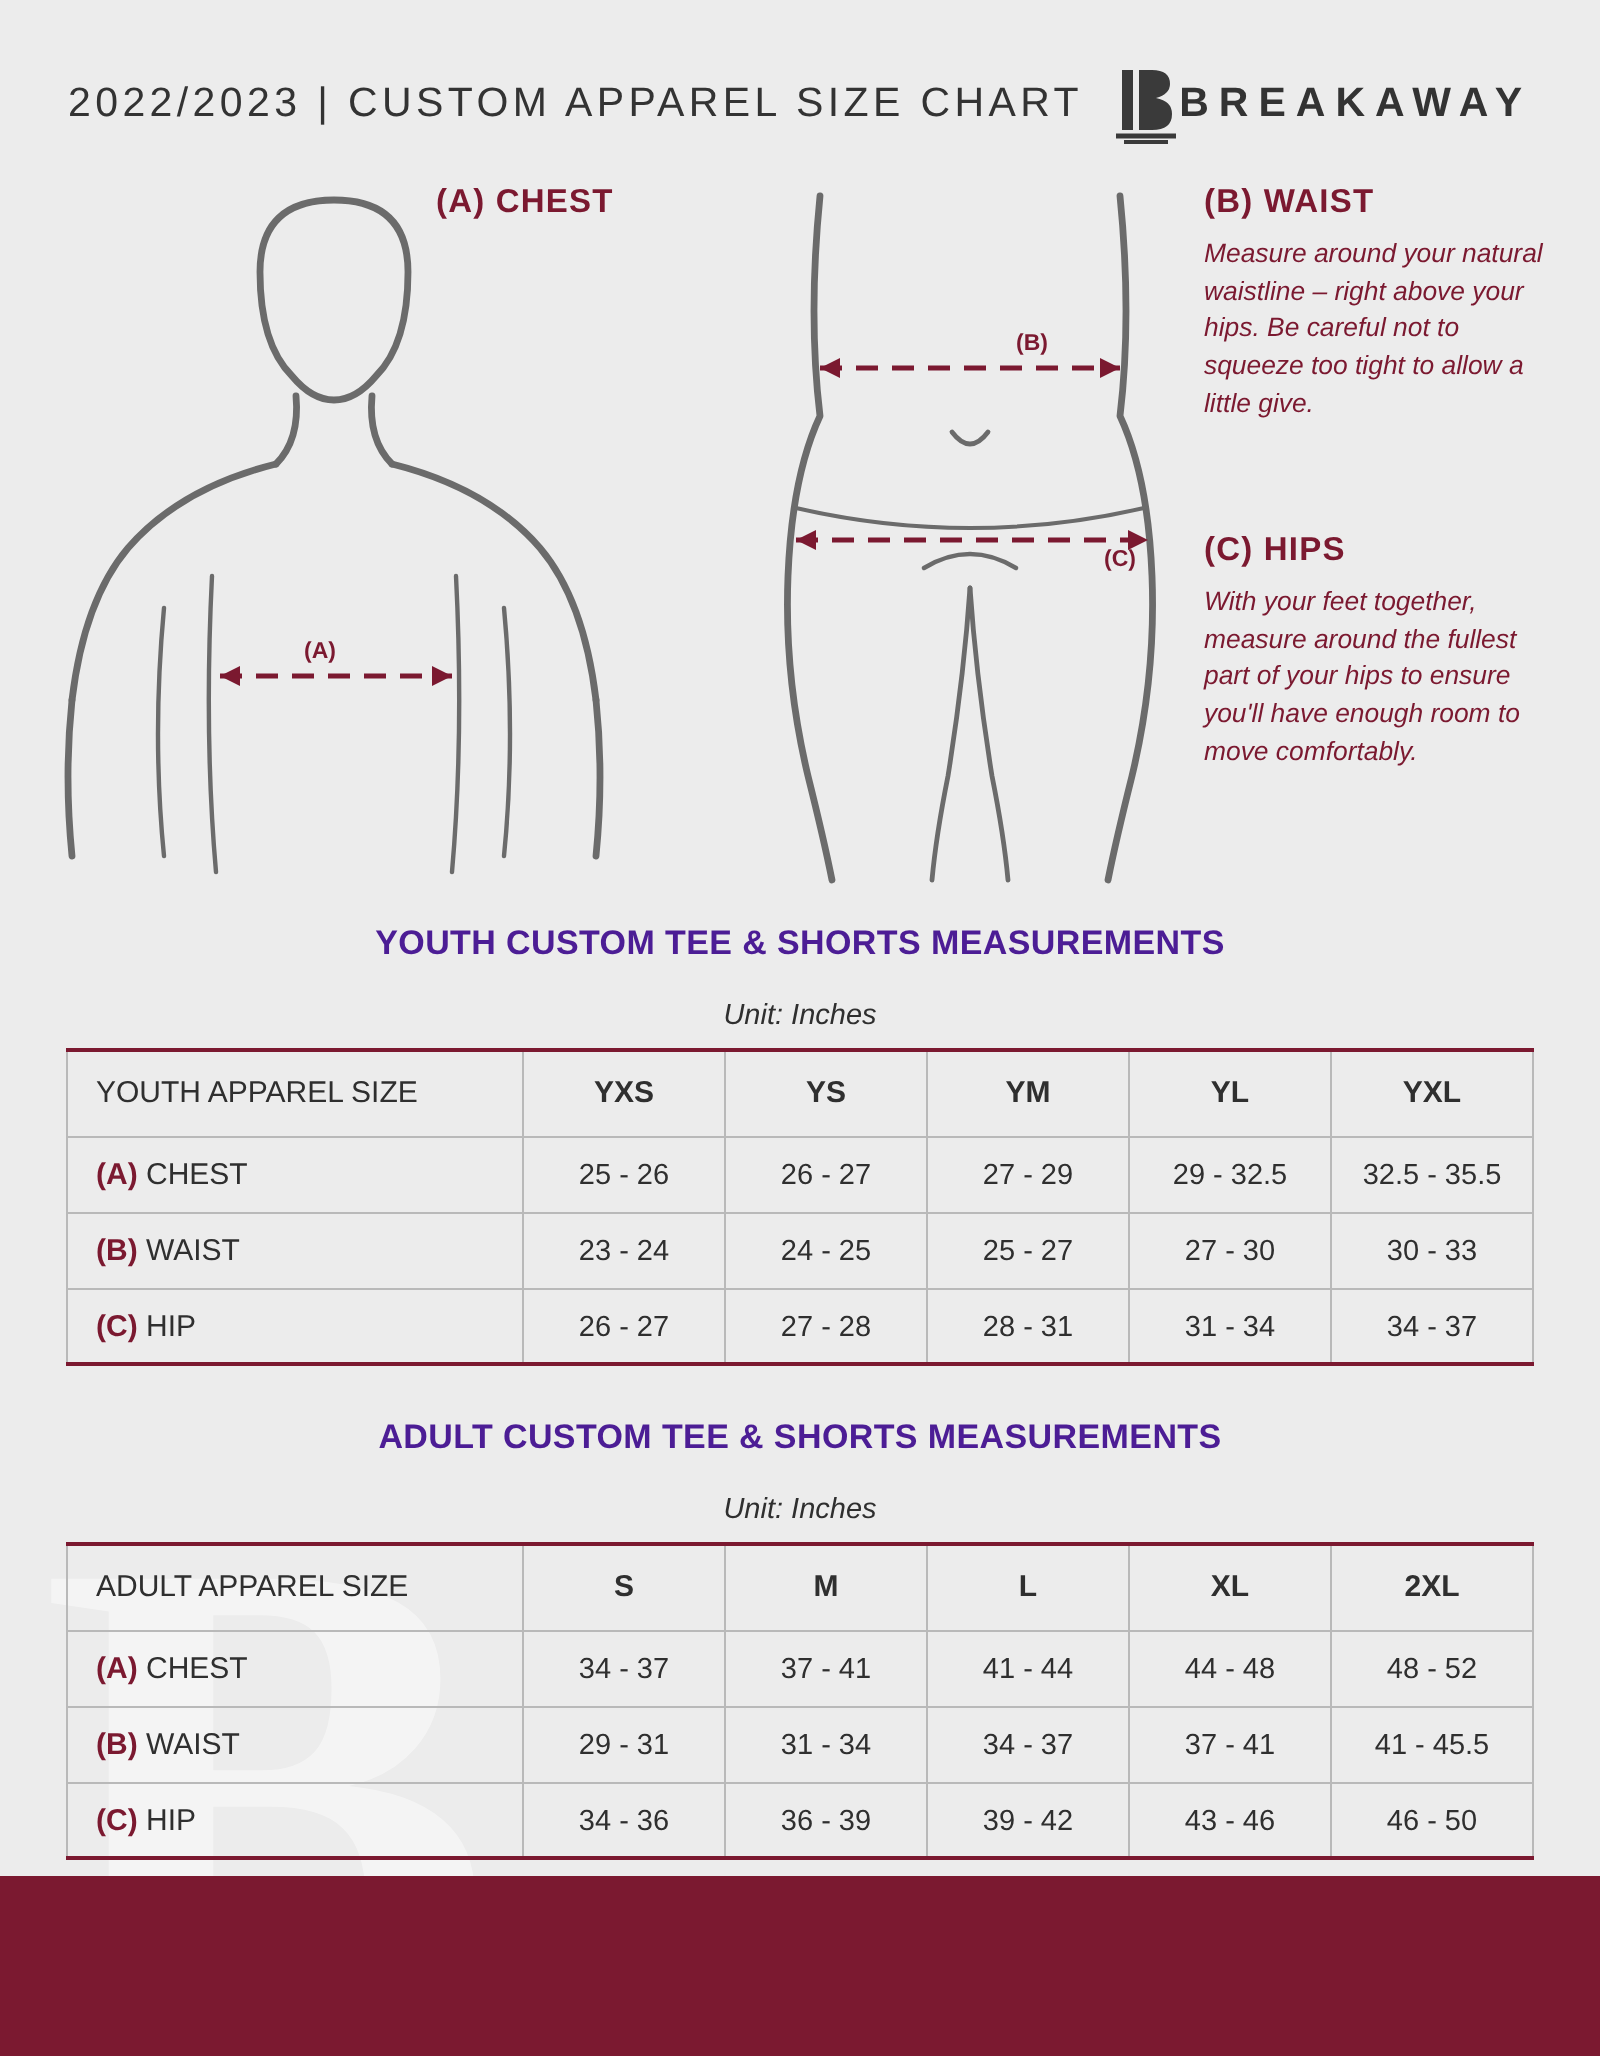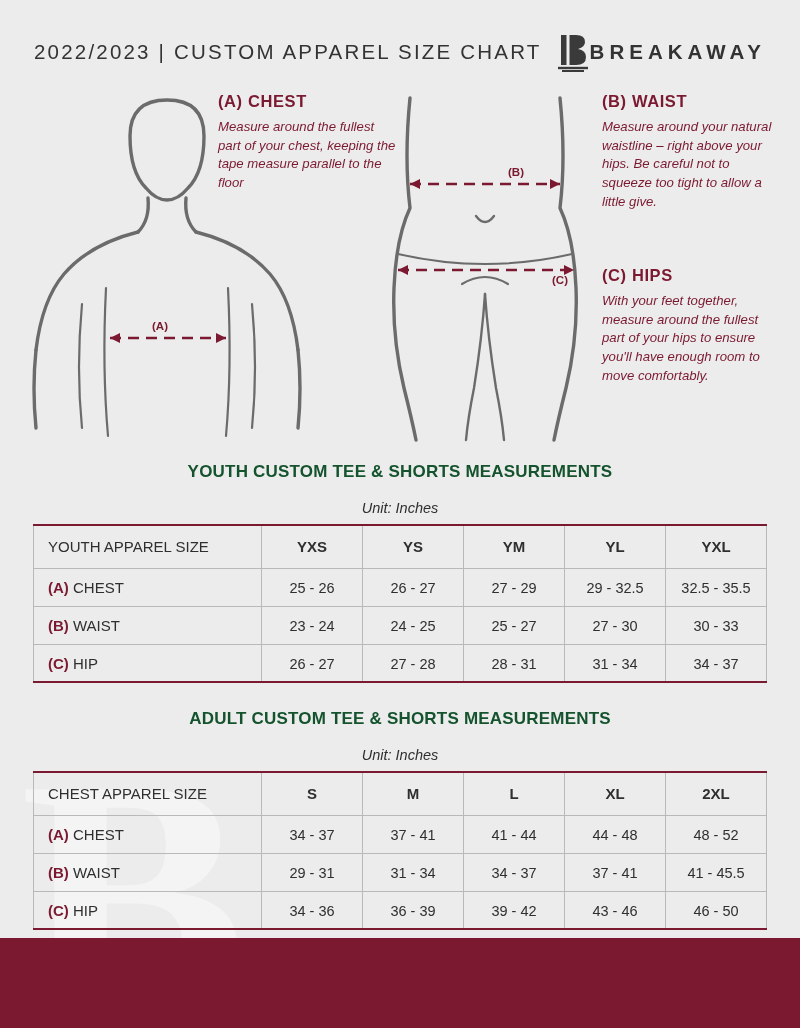--- a/index.html
+++ b/index.html
@@ -97,21 +97,21 @@
     font-family: "Liberation Sans", sans-serif;
   }
 
   
   .section { margin-top: 4px; }
   .section-title {
     text-align: center;
     font-size: 17px;
     font-weight: 700;
     letter-spacing: 0.2px;
-    color: #14532d;
+    color: #4c1d95;
   }
   .section-unit {
     text-align: center;
     font-size: 14.5px;
     font-style: italic;
     color: #2f2f2f;
     margin-top: 18px;
     margin-bottom: 8px;
   }
   table {
@@ -248,21 +248,20 @@
         <line x1="28" y1="182" x2="204" y2="182" stroke="#7b1930" stroke-width="2.6" stroke-dasharray="11 7"></line>
         <polygon points="28,182 38,177 38,187" fill="#7b1930"></polygon>
         <polygon points="204,182 194,177 194,187" fill="#7b1930"></polygon>
       </svg>
       <div class="dimlabel" style="left:138px; top:78px;">(B)</div>
       <div class="dimlabel" style="left:182px; top:186px;">(C)</div>
     </div>
 
     <div class="note note-chest">
       <div class="note-title">(A) CHEST</div>
-      <div class="note-body">Measure around the fullest part of your chest, keeping the tape measure parallel to the floor</div>
     </div>
     <div class="note note-waist">
       <div class="note-title">(B) WAIST</div>
       <div class="note-body">Measure around your natural waistline – right above your hips. Be careful not to squeeze too tight to allow a little give.</div>
     </div>
     <div class="note note-hips">
       <div class="note-title">(C) HIPS</div>
       <div class="note-body">With your feet together, measure around the fullest part of your hips to ensure you'll have enough room to move comfortably.</div>
     </div>
   </div>
@@ -335,21 +334,21 @@
         <colgroup>
             <col class="lbl">
             <col>
             <col>
             <col>
             <col>
             <col>
           </colgroup>
         <tbody>
           <tr class="head">
-            <th class="rowlabel">CHEST APPAREL SIZE</th>
+            <th class="rowlabel">ADULT APPAREL SIZE</th>
             <th>S</th>
             <th>M</th>
             <th>L</th>
             <th>XL</th>
             <th>2XL</th>
           </tr>
           <tr>
             <td class="rowlabel">
               <span class="tag">(A)</span> 
               <span>CHEST</span>

